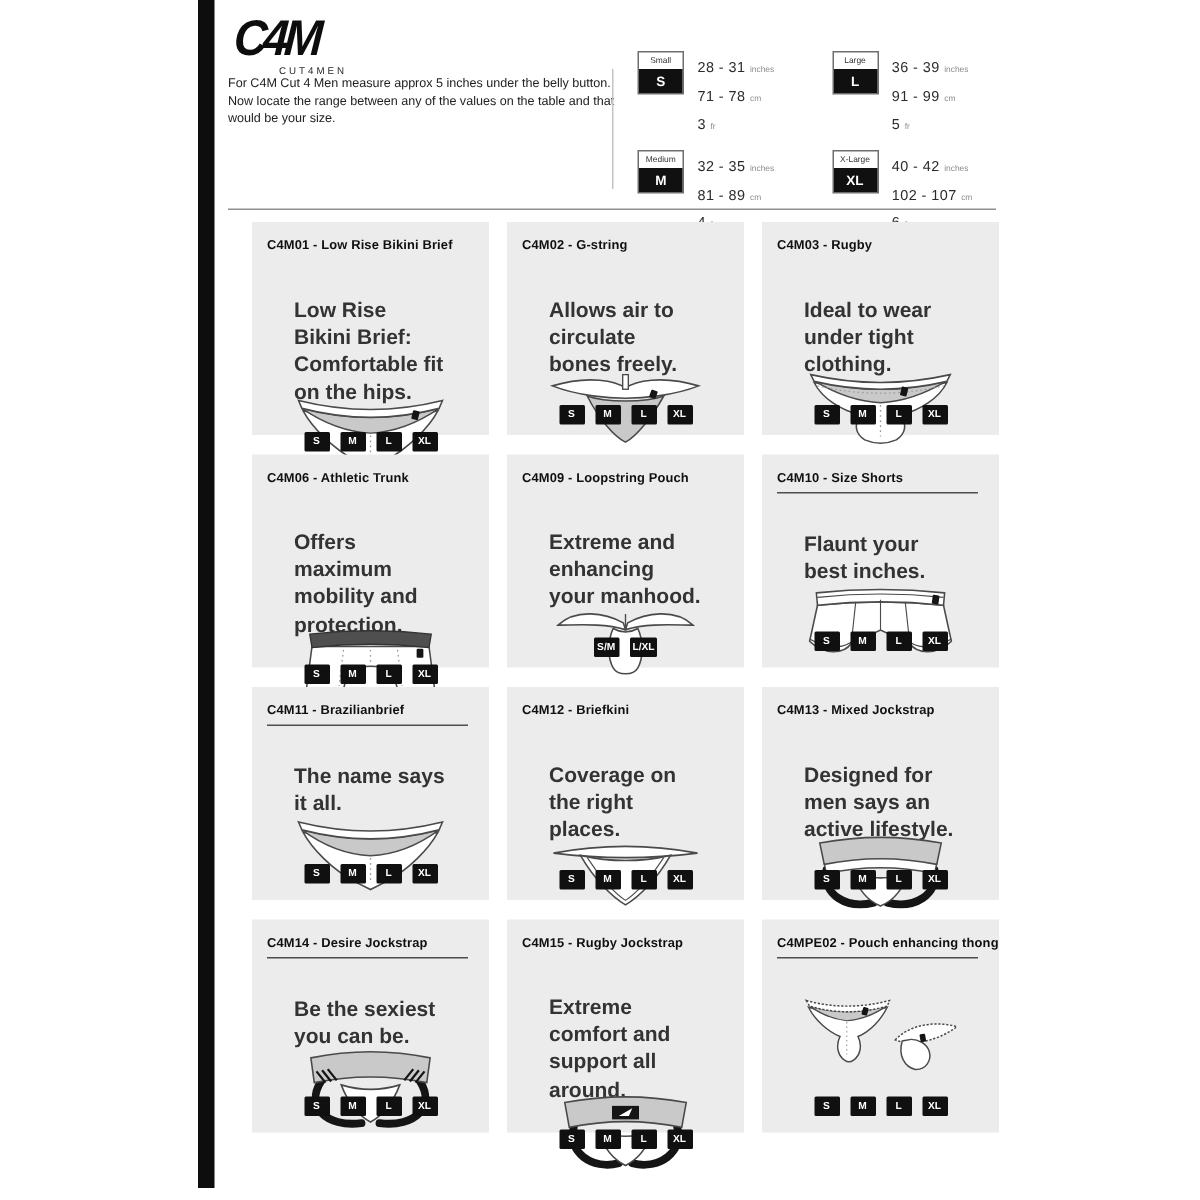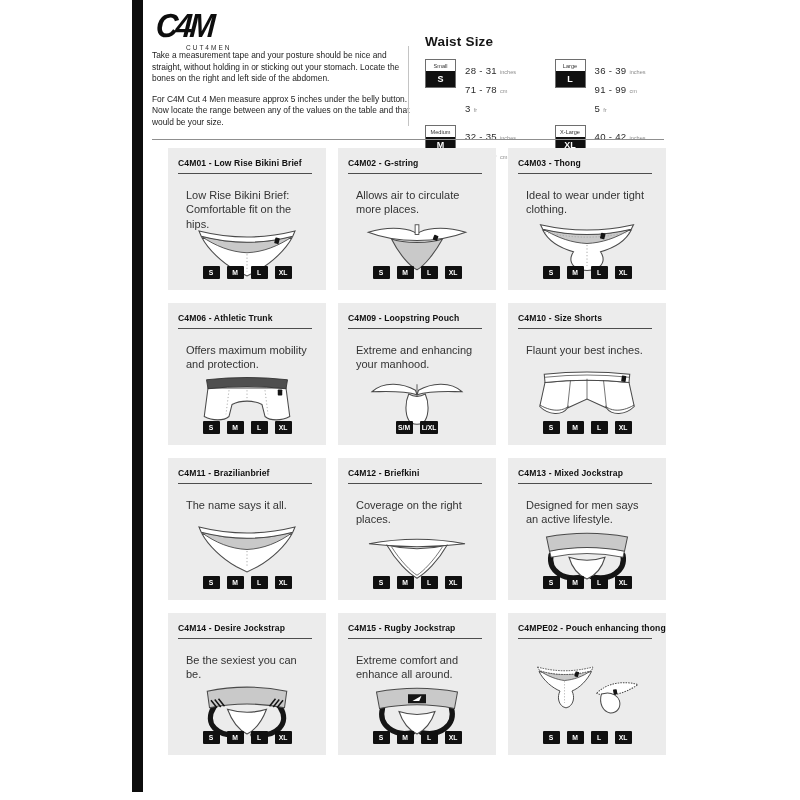--- a/index.html
+++ b/index.html
@@ -29,47 +29,45 @@
   .unit{font-size:5.6px;color:#8d8d8d;margin-left:3px;}
 
   .hrule{position:absolute;left:152px;top:139px;width:512px;height:1px;background:#8f8f8f;}
 
   
   .grid{position:absolute;left:152px;top:148px;display:grid;
         grid-template-columns:repeat(3,158px);grid-template-rows:repeat(4,142px);gap:13px 12px;padding-left:16px;}
   .card{background:#ececec;box-sizing:border-box;padding:10px 10px 9px;display:flex;flex-direction:column;}
   .card-title{margin:0;font-size:8.6px;font-weight:700;color:#101010;white-space:nowrap;letter-spacing:.1px;}
   .card-rule{height:1px;background:#4d4d4d;margin:5px 1px 6px 0;width:97%;}
-  .card-desc{margin:8px;font-size:11px;line-height:1.3;color:#333;}
+  .card-desc{margin:18px;font-size:14px;line-height:1.3;color:#333;font-weight:bold;}
   .card-art{flex:1;display:flex;align-items:center;justify-content:center;min-height:0;}
   .card-art svg{width:128px;height:60px;display:block;}
   .card-sizes{display:flex;justify-content:center;gap:7px;padding-bottom:2px;}
   .badge{min-width:13px;height:13px;padding:0 2px;background:#101010;color:#fff;
          font-size:6.8px;font-weight:700;display:flex;align-items:center;justify-content:center;border-radius:1px;}
 </style>
 </head>
 <body>
 
 <div class="page">
   <div class="spine"></div>
 
   <div class="logo">
     <div class="logo-text">C4M</div>
     <div class="logo-sub">CUT4MEN</div>
   </div>
 
   <div class="intro">
-    <p>Take a measurement tape and your posture should be nice and straight, without holding in or sticking out your stomach. Locate the bones on the right and left side of the abdomen.</p>
     <p>For C4M Cut 4 Men measure approx 5 inches under the belly button. Now locate the range between any of the values on the table and that would be your size.</p>
   </div>
 
   <div class="vdiv"></div>
 
   <section class="waist">
-    <h2>Waist Size</h2>
     <div class="size-grid">
         <div class="size-entry">
     <div class="size-tag">
       <span class="tag-name">Small</span>
       <span class="tag-letter">S</span>
     </div>
     <div class="size-vals">
       <div class="vline"><span class="num">28 - 31</span><span class="unit">inches</span></div>
       <div class="vline"><span class="num">71 - 78</span><span class="unit">cm</span></div>
       <div class="vline"><span class="num">3</span><span class="unit">fr</span></div>
@@ -130,38 +128,38 @@
     <div class="card-sizes">
           <span class="badge">S</span>
           <span class="badge">M</span>
           <span class="badge">L</span>
           <span class="badge">XL</span>
         </div>
   </article>
       <article class="card">
     <h3 class="card-title">C4M02 - G-string</h3>
     <div class="card-rule"></div>
-    <p class="card-desc">Allows air to circulate more places.</p>
+    <p class="card-desc">Allows air to circulate bones freely.</p>
     <div class="card-art">
           <svg viewBox="0 0 140 80" fill="none">
    <path d="M5 23 C38 13 62 19 70 25 C78 19 102 13 135 23 C112 32 84 34 70 34 C56 34 28 32 5 23 Z" fill="#fff" stroke="#4a4a4a" stroke-width="1.4"></path>
    <rect x="67.5" y="13" width="5" height="13" fill="#fff" stroke="#4a4a4a" stroke-width="1.2"></rect>
    <path d="M36 32 C46 52 60 68 70 73 C80 68 94 50 104 32 C88 38 52 38 36 32 Z" fill="#c9c9c9" stroke="#4a4a4a" stroke-width="1.4"></path>
    <rect x="92" y="27" width="6" height="7" rx="1" fill="#151515" transform="rotate(20 95 30)"></rect>
           </svg>
         </div>
     <div class="card-sizes">
           <span class="badge">S</span>
           <span class="badge">M</span>
           <span class="badge">L</span>
           <span class="badge">XL</span>
         </div>
   </article>
       <article class="card">
-    <h3 class="card-title">C4M03 - Thong</h3>
+    <h3 class="card-title">C4M03 - Rugby</h3>
     <div class="card-rule"></div>
     <p class="card-desc">Ideal to wear under tight clothing.</p>
     <div class="card-art">
           <svg viewBox="0 0 140 80" fill="none">
    <path d="M11 20 C18 34 34 44 52 49 C46 58 48 66 56 71 Q70 77 84 71 C92 66 94 58 88 49 C106 44 122 34 129 20 Q70 34 11 20 Z" fill="#fff" stroke="#4a4a4a" stroke-width="1.4"></path>
    <path d="M12 19 Q70 33 128 19 C108 31 90 37 70 38 C50 37 32 31 12 19 Z" fill="#c9c9c9" stroke="#4a4a4a" stroke-width="1.2"></path>
    <path d="M8 13 Q70 27 132 13 L129 19 Q70 33 11 19 Z" fill="#fff" stroke="#4a4a4a" stroke-width="1.4"></path>
    <path d="M14 23 Q70 36 126 23" stroke="#9a9a9a" stroke-width="1" stroke-dasharray="1.5 2.5"></path>
    <line x1="70" y1="40" x2="70" y2="68" stroke="#9a9a9a" stroke-width="1.2" stroke-dasharray="1.5 3"></line>
    <rect x="88" y="24" width="6" height="8" rx="1" fill="#151515" transform="rotate(14 91 28)"></rect>
@@ -304,21 +302,21 @@
     <div class="card-sizes">
           <span class="badge">S</span>
           <span class="badge">M</span>
           <span class="badge">L</span>
           <span class="badge">XL</span>
         </div>
   </article>
       <article class="card">
     <h3 class="card-title">C4M15 - Rugby Jockstrap</h3>
     <div class="card-rule"></div>
-    <p class="card-desc">Extreme comfort and enhance all around.</p>
+    <p class="card-desc">Extreme comfort and support all around.</p>
     <div class="card-art">
           <svg viewBox="0 0 140 80" fill="none">
    <path d="M24 38 C18 60 40 76 64 70" stroke="#151515" stroke-width="7" stroke-linecap="round"></path>
    <path d="M116 38 C122 60 100 76 76 70" stroke="#151515" stroke-width="7" stroke-linecap="round"></path>
    <path d="M16 16 Q70 6 124 16 L120 38 Q70 28 20 38 Z" fill="#c9c9c9" stroke="#4a4a4a" stroke-width="1.4"></path>
    <rect x="58" y="19" width="24" height="12" fill="#151515"></rect>
    <path d="M64 28 L76 21 L73 28 Z" fill="#fff"></path>
    <path d="M46 42 C51 57 60 67 70 72 C80 67 89 57 94 42 Q70 50 46 42 Z" fill="#fff" stroke="#4a4a4a" stroke-width="1.4"></path>
           </svg>
         </div>

